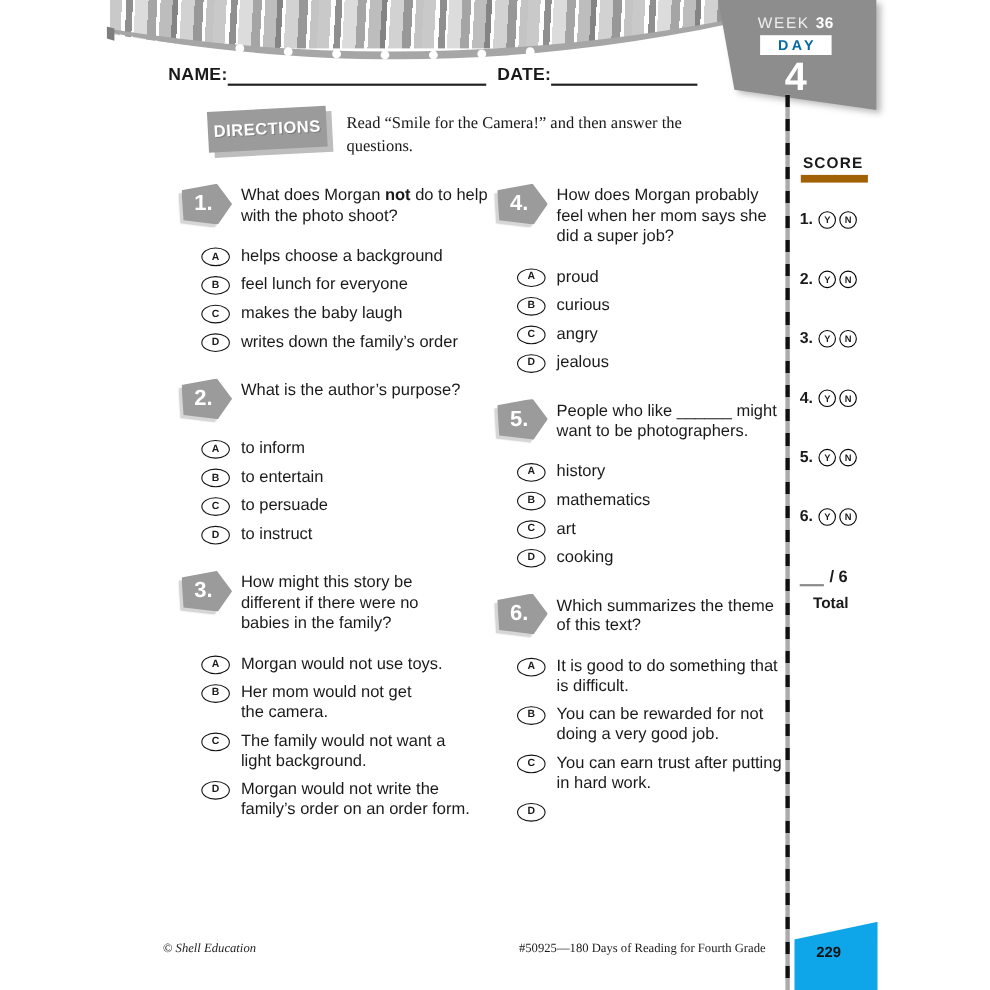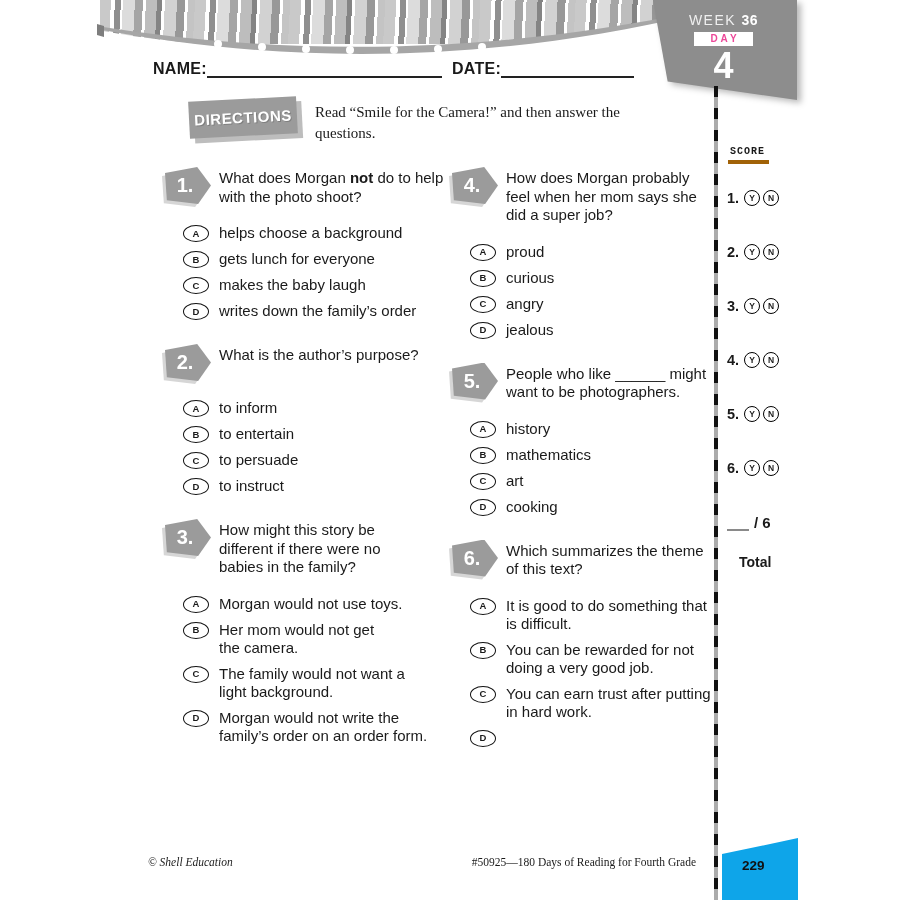--- a/index.html
+++ b/index.html
@@ -22,21 +22,21 @@
 
   
   .badge-wrap { position:absolute; left:650px; top:0; filter:drop-shadow(4px 3px 3px rgba(0,0,0,0.28)); }
   .week-badge {
     width:147px; height:102px; background:#8d8d8d;
     clip-path:polygon(2% 0, 100% 0, 100% 98%, 12% 80%);
     display:flex; flex-direction:column; align-items:center; padding-top:12px; box-sizing:border-box;
   }
   .week-line { color:#efefef; font-size:14px; letter-spacing:1.5px; }
   .week-line b { color:#ffffff; letter-spacing:0.5px; }
-  .day-box { background:#ffffff; color:#ec4899; font-weight:bold; font-size:10px;
+  .day-box { background:#ffffff; color:#0369a1; font-weight:bold; font-size:13px;
              letter-spacing:3px; padding:1px 13px 2px 16px; margin-top:4px; }
   .day-num { color:#ffffff; font-size:36px; font-weight:bold; line-height:1.05; margin-top:1px; }
 
   
   .name-row { position:absolute; left:153px; top:58px; display:flex; align-items:flex-end;
               font-weight:bold; font-size:16px; letter-spacing:0.3px; }
   .write-line { border-bottom:2.5px solid #222; height:18px; }
   .name-line { width:235px; }
   .date-line { width:133px; }
   .date-label { margin-left:10px; }
@@ -69,32 +69,32 @@
   .opt { display:flex; align-items:flex-start; gap:10px; padding-left:18px; margin-bottom:8px;
          font-size:15px; line-height:18px; }
   .bubble { flex:0 0 26px; height:17px; border:1.6px solid #111; border-radius:50%;
             display:flex; align-items:center; justify-content:center;
             font-size:9.5px; font-weight:bold; font-style:normal; margin-top:1px; box-sizing:border-box; }
 
   
   .dash-line { position:absolute; left:714px; top:86px; width:4px; height:814px;
                background:repeating-linear-gradient(180deg,#111 0 11px,#ababab 11px 22px); }
   .score { position:absolute; left:727px; top:140px; width:72px; }
-  .score-title { display:inline-block; font-weight:bold; font-size:10px; letter-spacing:1px;
-                 border-bottom:4px solid #a16207; padding:0 4px 3px 2px; margin-left:1px; margin-bottom:26px;font-family:Liberation Mono, monospace; }
+  .score-title { display:inline-block; font-weight:bold; font-size:14px; letter-spacing:1px;
+                 border-bottom:7px solid #a16207; padding:0 4px 3px 2px; margin-left:1px; margin-bottom:26px; }
   .score-row { display:flex; align-items:center; gap:3px; margin-bottom:38px;
                font-weight:bold; font-size:14.5px; }
   .score-row .num { margin-right:2px; }
   .yn { width:16px; height:16px; border:1.6px solid #000; border-radius:50%;
         display:inline-flex; align-items:center; justify-content:center;
         font-size:8.5px; font-weight:bold; box-sizing:border-box; }
   .score-total { margin-top:32px; }
   .total-line { display:flex; align-items:flex-end; gap:5px; font-weight:bold; font-size:15px; }
   .blank { width:22px; border-bottom:2.5px solid #8a8a8a; height:13px; }
-  .total-label { font-weight:bold; font-size:14px; margin-top:23px; margin-left:12px; }
+  .total-label { font-weight:bold; font-size:14px; margin-top:7px; margin-left:12px; }
 
   
   .footer-copyright { position:absolute; left:148px; top:856px; font-size:11.5px; font-style:italic;
                       font-family:"Liberation Serif","DejaVu Serif",serif; }
   .footer-book { position:absolute; right:204px; top:856px; font-size:11.5px; 
                  font-family:"Liberation Serif","DejaVu Serif",serif; }
   .page-badge { position:absolute; left:722px; top:838px; width:76px; height:62px;
                 background:#0ea5e9; clip-path:polygon(0 26%, 100% 0, 100% 100%, 0 100%); }
   .page-num { position:absolute; left:20px; top:20px; font-weight:bold; font-size:13.5px; color:#111; }
 </style>
@@ -145,21 +145,21 @@
             <span class="q-badge">1.</span>
           </span>
         <div class="q-text"><span>What does Morgan </span><b>not</b><span> do to help with the photo shoot?</span></div>
       </div>
       <div class="opt">
           <i class="bubble">A</i>
           <span>helps choose a background</span>
         </div>
       <div class="opt">
           <i class="bubble">B</i>
-          <span>gets lunch for everyone</span>
+          <span>feel lunch for everyone</span>
         </div>
       <div class="opt">
           <i class="bubble">C</i>
           <span>makes the baby laugh</span>
         </div>
       <div class="opt">
           <i class="bubble">D</i>
           <span>writes down the family’s order</span>
         </div>
     </div>

